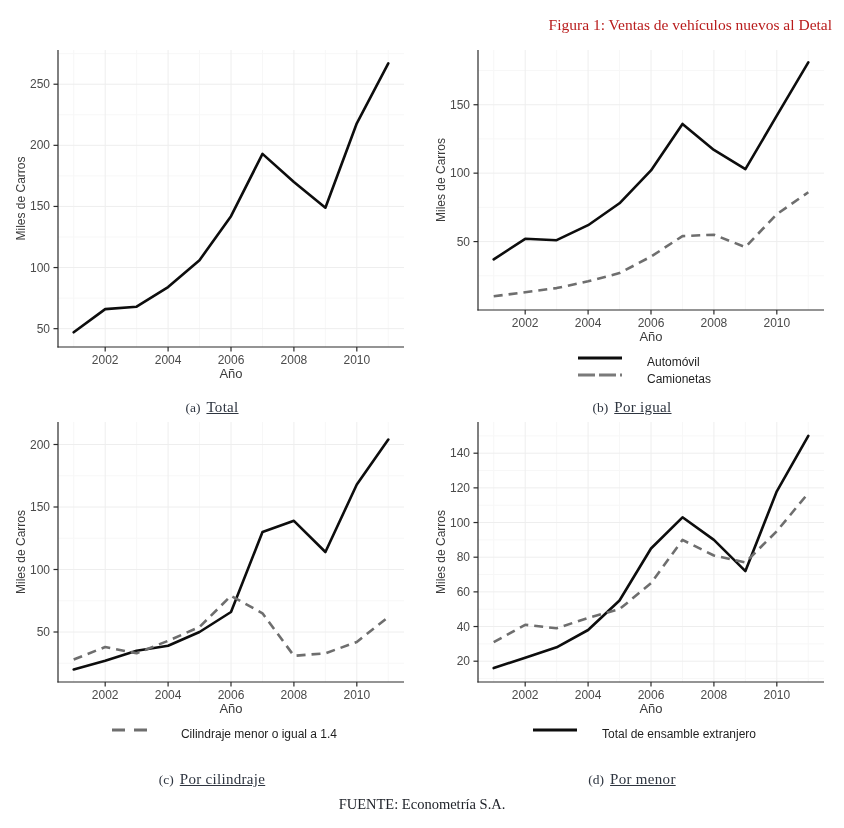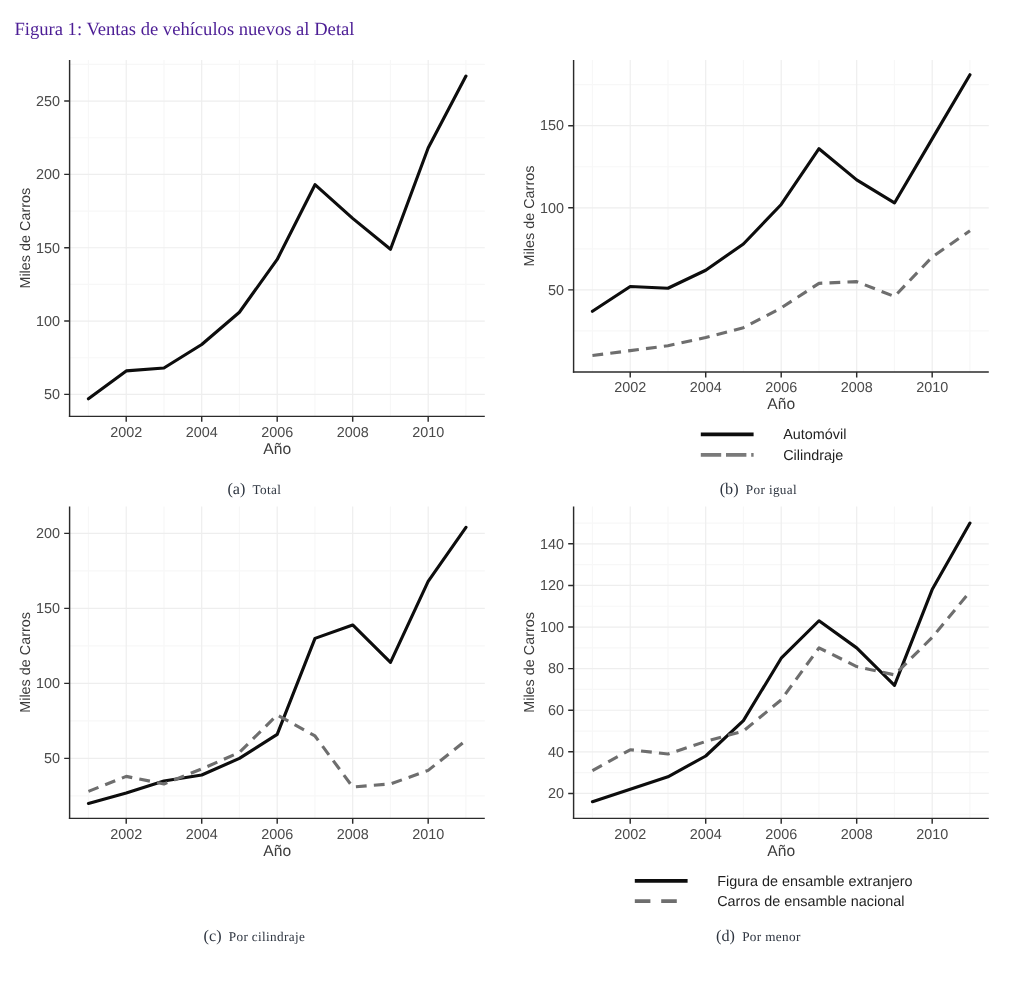--- a/index.html
+++ b/index.html
@@ -1,41 +1,41 @@
 <!DOCTYPE html>
 <html><head>
 <meta charset="utf-8">
 <style>
   html,body{margin:0;padding:0;background:#ffffff;}
   body{width:844px;height:828px;overflow:hidden;font-family:"Liberation Sans",sans-serif;}
   .page{width:820px;margin:0 auto;padding-top:12px;}
   .fig-title{
-    text-align:left;
+    text-align:right;
     font-family:"Liberation Serif","DejaVu Serif",serif;
-    font-size:15.5px;color:#4c1d95;
+    font-size:15.5px;color:#b91c1c;
     margin:4px 0 10px 0;font-weight:400;
   }
   .grid{display:flex;flex-wrap:wrap;justify-content:space-between;}
   .cell{width:400px;display:flex;flex-direction:column;align-items:center;height:372px;}
   svg.chart{display:block;}
   .legend{display:flex;flex-direction:column;gap:1px;margin-top:2px;transform:translateX(12px);}
-  .legend-row{display:flex;align-items:center;gap:24px;height:16px;}
+  .legend-row{display:flex;gap:24px;height:16px;}
   .legend-label{font-size:12px;color:#1f1f1f;line-height:16px;}
   .key{flex:0 0 auto;}
   .key-line{stroke-width:3.2;fill:none;stroke-linecap:butt;}
   .key-line.solid{stroke:#0d0d0d;}
   .key-line.dashed{stroke:#6e6e6e;stroke-dasharray:13 9;}
   .key-line.dashed.dense{stroke:#7a7a7a;stroke-dasharray:17 4;}
   .caption{
     margin-top:auto;
     font-family:"Liberation Serif","DejaVu Serif",serif;
     color:#2e3540;display:flex;align-items:baseline;gap:6px;
   }
   .cap-tag{font-size:13.5px;}
-  .cap-label{font-size:11px;letter-spacing:.3px;}
+  .cap-label{font-size:15px;letter-spacing:.3px;text-decoration:underline;}
   .fig-source{
     text-align:center;
     font-family:"Liberation Serif","DejaVu Serif",serif;
     font-size:14.5px;color:#21242b;margin-top:8px;
   }
 </style>
 </head>
 <body>
 
 <div class="page">
@@ -146,21 +146,21 @@
         <div class="legend-row">
           <svg class="key" width="46" height="8">
               <line class="key-line solid" x1="1" y1="4" x2="45" y2="4"></line>
             </svg>
           <span class="legend-label">Automóvil</span>
         </div>
         <div class="legend-row">
           <svg class="key" width="46" height="8">
               <line class="key-line dashed dense" x1="1" y1="4" x2="45" y2="4"></line>
             </svg>
-          <span class="legend-label">Cilindraje</span>
+          <span class="legend-label">Camionetas</span>
         </div>
       </div>
       <div class="caption">
         <span class="cap-tag">(b)</span>
         <span class="cap-label">Por igual</span>
       </div>
     </div>
 
     <div class="cell">
       <svg class="chart" width="400" height="308">
@@ -202,20 +202,26 @@
           <line x1="41.5" x2="46" y1="91" y2="91" stroke="#2b2b2b" stroke-width="1.2"></line>
           <text x="38" y="95" text-anchor="end" font-size="12" fill="#4a4a4a">150</text>
           <line x1="41.5" x2="46" y1="28.5" y2="28.5" stroke="#2b2b2b" stroke-width="1.2"></line>
           <text x="38" y="32.5" text-anchor="end" font-size="12" fill="#4a4a4a">200</text>
           <text x="219" y="297" text-anchor="middle" font-size="13" fill="#3b3b3b">Año</text>
           <text x="13" y="136" text-anchor="middle" font-size="12" fill="#3b3b3b" transform="rotate(-90 13 136)">Miles de Carros</text>
           <polyline points="61.7,253.5 93.2,244.8 124.6,234.8 156.1,229.8 187.5,216.0 219.0,196.0 250.5,116.0 281.9,104.8 313.4,136.0 344.8,68.5 376.3,23.5" fill="none" stroke="#0d0d0d" stroke-width="2.6" stroke-linejoin="round" stroke-linecap="round"></polyline>
           <polyline points="61.7,243.5 93.2,231.0 124.6,237.3 156.1,224.8 187.5,211.0 219.0,179.8 250.5,197.3 281.9,239.8 313.4,237.3 344.8,226.0 376.3,201.0" fill="none" stroke="#6e6e6e" stroke-width="2.6" stroke-linejoin="round" stroke-linecap="butt" stroke-dasharray="9 6"></polyline>
         </svg>
       <div class="legend">
+        <div class="legend-row">
+          <svg class="key" width="46" height="8">
+              <line class="key-line dashed" x1="1" y1="4" x2="45" y2="4"></line>
+            </svg>
+          <span class="legend-label">Cilindraje menor o igual a 1.4</span>
+        </div>
       </div>
       <div class="caption">
         <span class="cap-tag">(c)</span>
         <span class="cap-label">Por cilindraje</span>
       </div>
     </div>
 
     <div class="cell">
       <svg class="chart" width="400" height="308">
           <line x1="61.72727272727273" x2="61.72727272727273" y1="6" y2="266" stroke="#f7f7f7" stroke-width="1"></line>
@@ -273,30 +279,25 @@
           <text x="219" y="297" text-anchor="middle" font-size="13" fill="#3b3b3b">Año</text>
           <text x="13" y="136" text-anchor="middle" font-size="12" fill="#3b3b3b" transform="rotate(-90 13 136)">Miles de Carros</text>
           <polyline points="61.7,252.1 93.2,241.7 124.6,231.3 156.1,214.0 187.5,184.5 219.0,132.5 250.5,101.3 281.9,123.9 313.4,155.1 344.8,75.3 376.3,19.9" fill="none" stroke="#0d0d0d" stroke-width="2.6" stroke-linejoin="round" stroke-linecap="round"></polyline>
           <polyline points="61.7,226.1 93.2,208.8 124.6,212.3 156.1,201.9 187.5,193.2 219.0,167.2 250.5,123.9 281.9,139.5 313.4,146.4 344.8,115.2 376.3,77.1" fill="none" stroke="#6e6e6e" stroke-width="2.6" stroke-linejoin="round" stroke-linecap="butt" stroke-dasharray="9 6"></polyline>
         </svg>
       <div class="legend">
         <div class="legend-row">
           <svg class="key" width="46" height="8">
               <line class="key-line solid" x1="1" y1="4" x2="45" y2="4"></line>
             </svg>
-          <span class="legend-label">Figura de ensamble extranjero</span>
-        </div>
-        <div class="legend-row">
-          <svg class="key" width="46" height="8">
-              <line class="key-line dashed" x1="1" y1="4" x2="45" y2="4"></line>
-            </svg>
-          <span class="legend-label">Carros de ensamble nacional</span>
+          <span class="legend-label">Total de ensamble extranjero</span>
         </div>
       </div>
       <div class="caption">
         <span class="cap-tag">(d)</span>
         <span class="cap-label">Por menor</span>
       </div>
     </div>
 
   </div>
 
+  <div class="fig-source">FUENTE: Econometría S.A.</div>
 </div>
 
 </body></html>

